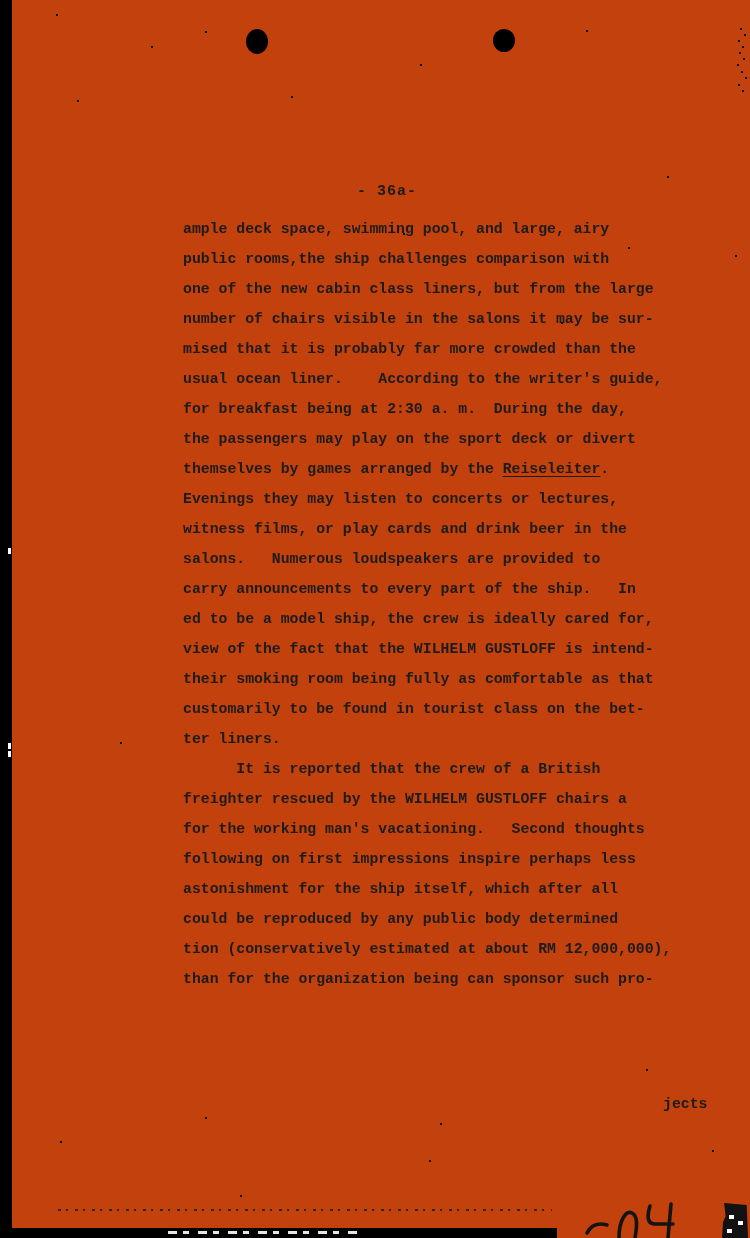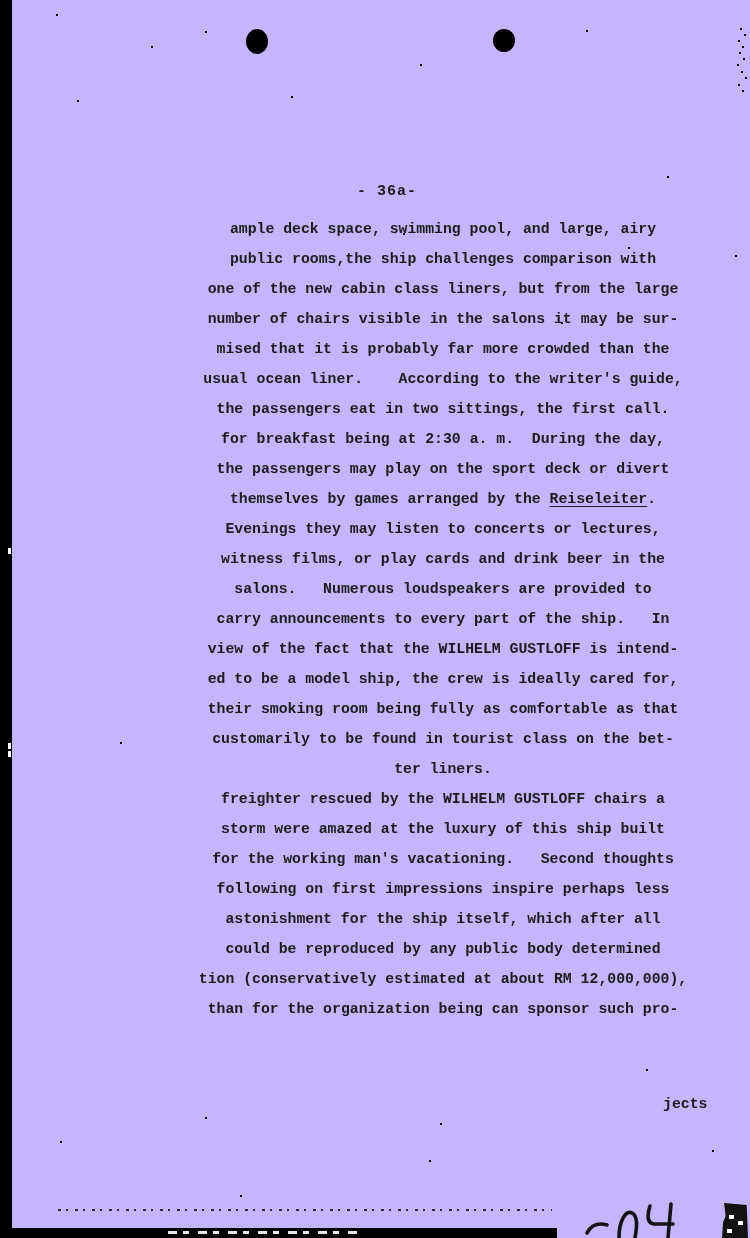--- a/index.html
+++ b/index.html
@@ -5,21 +5,21 @@
   html, body { margin: 0; padding: 0; }
   body {
     width: 750px; height: 1238px;
     background: #ffffff;
     font-family: "Liberation Mono", "DejaVu Sans Mono", monospace;
     overflow: hidden;
   }
   .page {
     position: relative;
     width: 750px; height: 1238px;
-    background: #c4b5fd;
+    background: #c2410c;
     overflow: hidden;
   }
   
   .left-bar {
     position: absolute; left: 0; top: 0;
     width: 12px; height: 1238px;
     background: #000;
   }
   .left-bar::after {
     content: "";
@@ -40,21 +40,20 @@
     white-space: pre; letter-spacing: 1px;
   }
   .text-block {
     position: absolute; left: 183px; top: 214px; width: 520px;
     color: #1c1c1c;
   }
   .line {
     height: 30px; line-height: 30px;
     font-size: 14.8px; font-weight: bold;
     white-space: pre;
-    text-align: center;
   }
   .underline-word {
     text-decoration: underline;
     text-underline-offset: 3px;
   }
   .catchword {
     position: absolute; left: 663px; top: 1096px;
     font-size: 14.8px; font-weight: bold; color: #1c1c1c;
     white-space: pre;
   }
@@ -131,35 +130,34 @@
 
   <div class="page-number">- 36a-</div>
 
   <div class="text-block">
       <div class="line">ample deck space, swimming pool, and large, airy</div>
       <div class="line">public rooms,the ship challenges comparison with</div>
       <div class="line">one of the new cabin class liners, but from the large</div>
       <div class="line">number of chairs visible in the salons it may be sur-</div>
       <div class="line">mised that it is probably far more crowded than the</div>
       <div class="line">usual ocean liner.    According to the writer's guide,</div>
-      <div class="line">the passengers eat in two sittings, the first call.</div>
       <div class="line">for breakfast being at 2:30 a. m.  During the day,</div>
       <div class="line">the passengers may play on the sport deck or divert</div>
       <div class="line"><span>themselves by games arranged by the </span><span class="underline-word">Reiseleiter</span><span>.</span></div>
       <div class="line">Evenings they may listen to concerts or lectures,</div>
       <div class="line">witness films, or play cards and drink beer in the</div>
       <div class="line">salons.   Numerous loudspeakers are provided to</div>
       <div class="line">carry announcements to every part of the ship.   In</div>
+      <div class="line">ed to be a model ship, the crew is ideally cared for,</div>
       <div class="line">view of the fact that the WILHELM GUSTLOFF is intend-</div>
-      <div class="line">ed to be a model ship, the crew is ideally cared for,</div>
       <div class="line">their smoking room being fully as comfortable as that</div>
       <div class="line">customarily to be found in tourist class on the bet-</div>
       <div class="line">ter liners.</div>
+      <div class="line">      It is reported that the crew of a British</div>
       <div class="line">freighter rescued by the WILHELM GUSTLOFF chairs a</div>
-      <div class="line">storm were amazed at the luxury of this ship built</div>
       <div class="line">for the working man's vacationing.   Second thoughts</div>
       <div class="line">following on first impressions inspire perhaps less</div>
       <div class="line">astonishment for the ship itself, which after all</div>
       <div class="line">could be reproduced by any public body determined</div>
       <div class="line">tion (conservatively estimated at about RM 12,000,000),</div>
       <div class="line">than for the organization being can sponsor such pro-</div>
     </div>
 
   <div class="catchword">jects</div>
 

